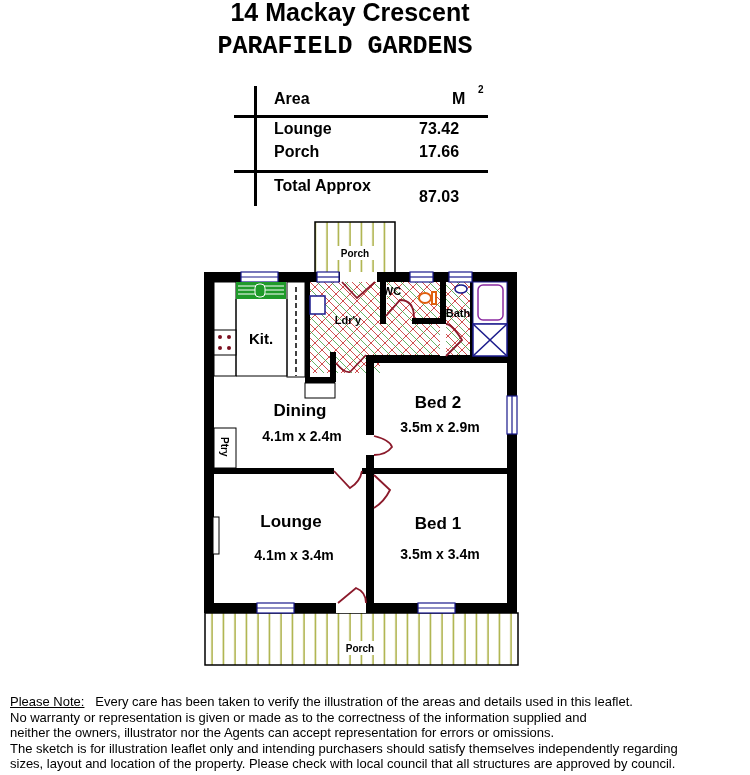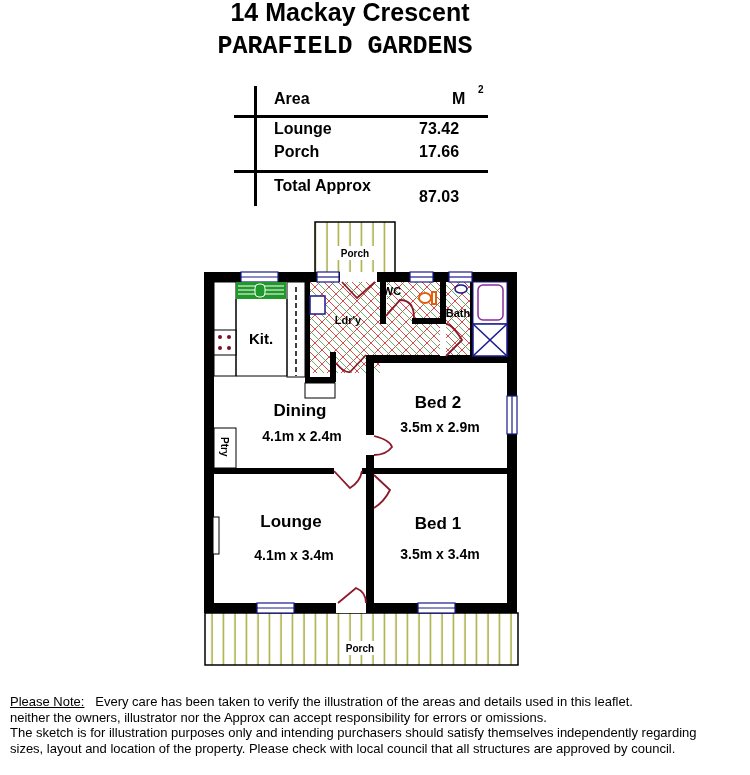--- a/index.html
+++ b/index.html
@@ -169,16 +169,17 @@
   <text class="rlabel" x="438" y="408" font-size="17" text-anchor="middle">Bed 2</text>
   <text class="rlabel" x="440" y="432" font-size="14" text-anchor="middle">3.5m x 2.9m</text>
   <text class="rlabel" x="291" y="527" font-size="17" text-anchor="middle">Lounge</text>
   <text class="rlabel" x="294" y="560" font-size="14" text-anchor="middle">4.1m x 3.4m</text>
   <text class="rlabel" x="438" y="529" font-size="17" text-anchor="middle">Bed 1</text>
   <text class="rlabel" x="440" y="559" font-size="14" text-anchor="middle">3.5m x 3.4m</text>
 </svg>
 
 <div class="note">
   <div><u>Please Note:</u>&nbsp;&nbsp; <span>Every care has been taken to verify the illustration of the areas and details used in this leaflet.</span></div>
-  <div>neither the owners, illustrator nor the Approx can accept responsibility for errors or omissions.</div>
-  <div>The sketch is for illustration purposes only and intending purchasers should satisfy themselves independently regarding</div>
+  <div>No warranty or representation is given or made as to the correctness of the information supplied and</div>
+  <div>neither the owners, illustrator nor the Agents can accept representation for errors or omissions.</div>
+  <div>The sketch is for illustration leaflet only and intending purchasers should satisfy themselves independently regarding</div>
   <div>sizes, layout and location of the property. Please check with local council that all structures are approved by council.</div>
 </div>
 
 </body></html>

